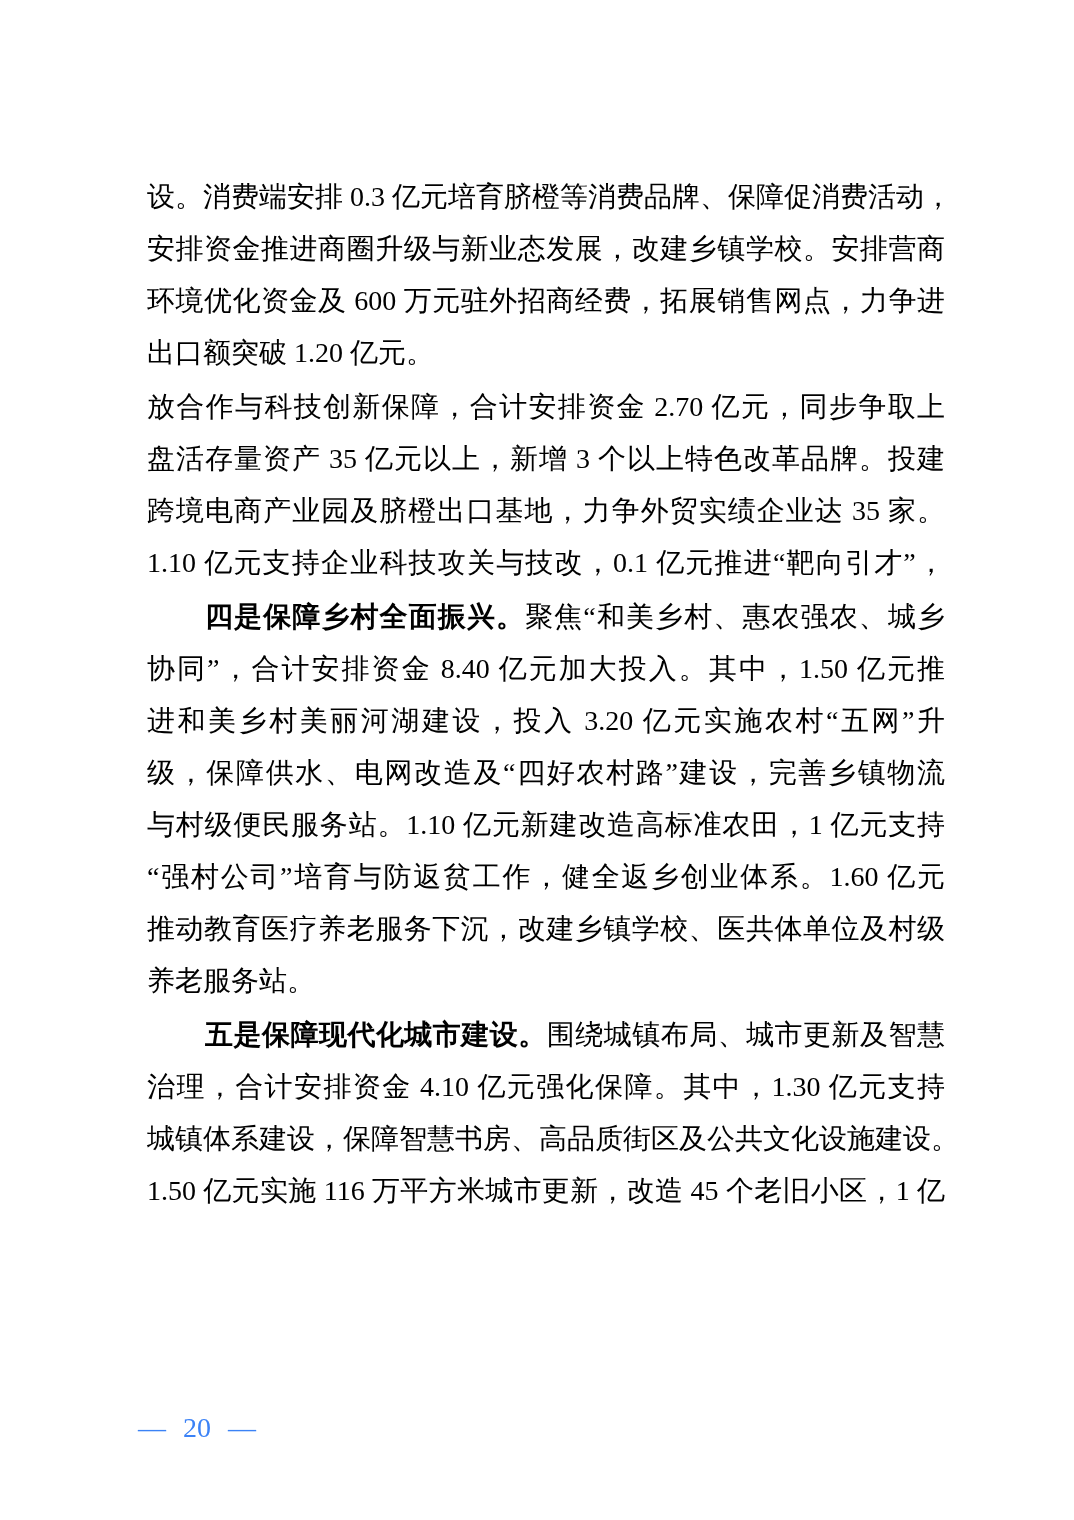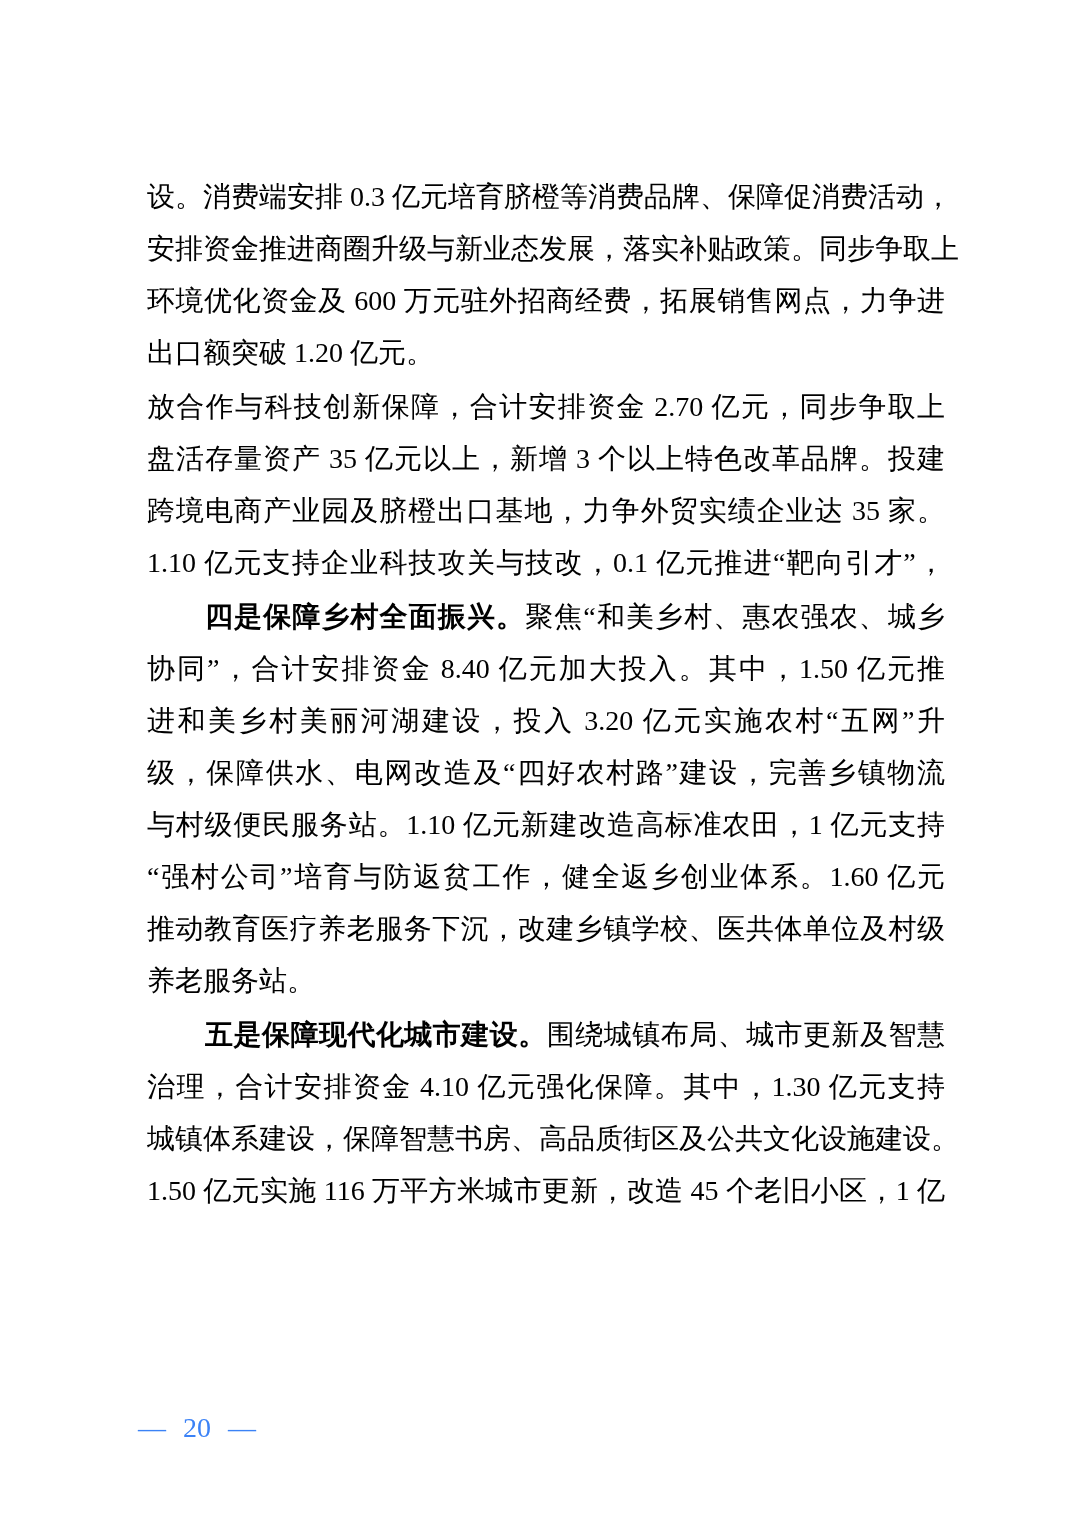--- a/index.html
+++ b/index.html
@@ -57,21 +57,21 @@
     word-spacing: 10px;
   }
 </style>
 </head>
 <body>
 
 <div class="page">
   <main class="content" id="paragraphs">
       <div class="paragraph">
         <div class="line">设。消费端安排 0.3 亿元培育脐橙等消费品牌、保障促消费活动，</div>
-        <div class="line">安排资金推进商圈升级与新业态发展，落实补贴政策。同步争取上</div>
+        <div class="line">安排资金推进商圈升级与新业态发展，改建乡镇学校。安排营商</div>
         <div class="line">环境优化资金及 600 万元驻外招商经费，拓展销售网点，力争进</div>
         <div class="line short">出口额突破 1.20 亿元。</div>
       </div>
       <div class="paragraph">
         <div class="line">放合作与科技创新保障，合计安排资金 2.70 亿元，同步争取上</div>
         <div class="line">盘活存量资产 35 亿元以上，新增 3 个以上特色改革品牌。投建</div>
         <div class="line">跨境电商产业园及脐橙出口基地，力争外贸实绩企业达 35 家。</div>
         <div class="line">1.10 亿元支持企业科技攻关与技改，0.1 亿元推进“靶向引才”，</div>
       </div>
       <div class="paragraph">

